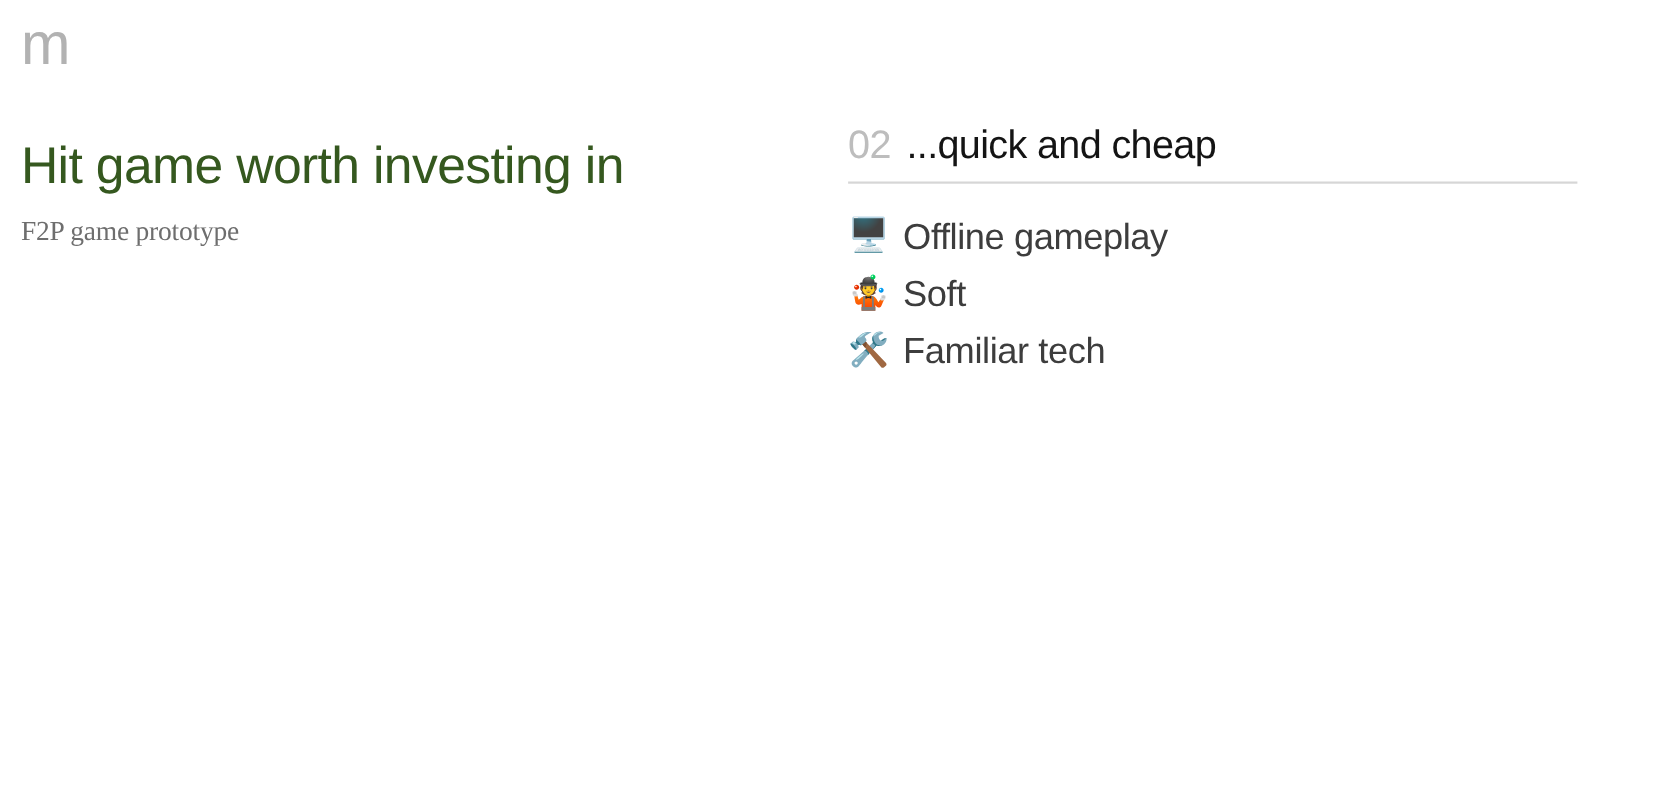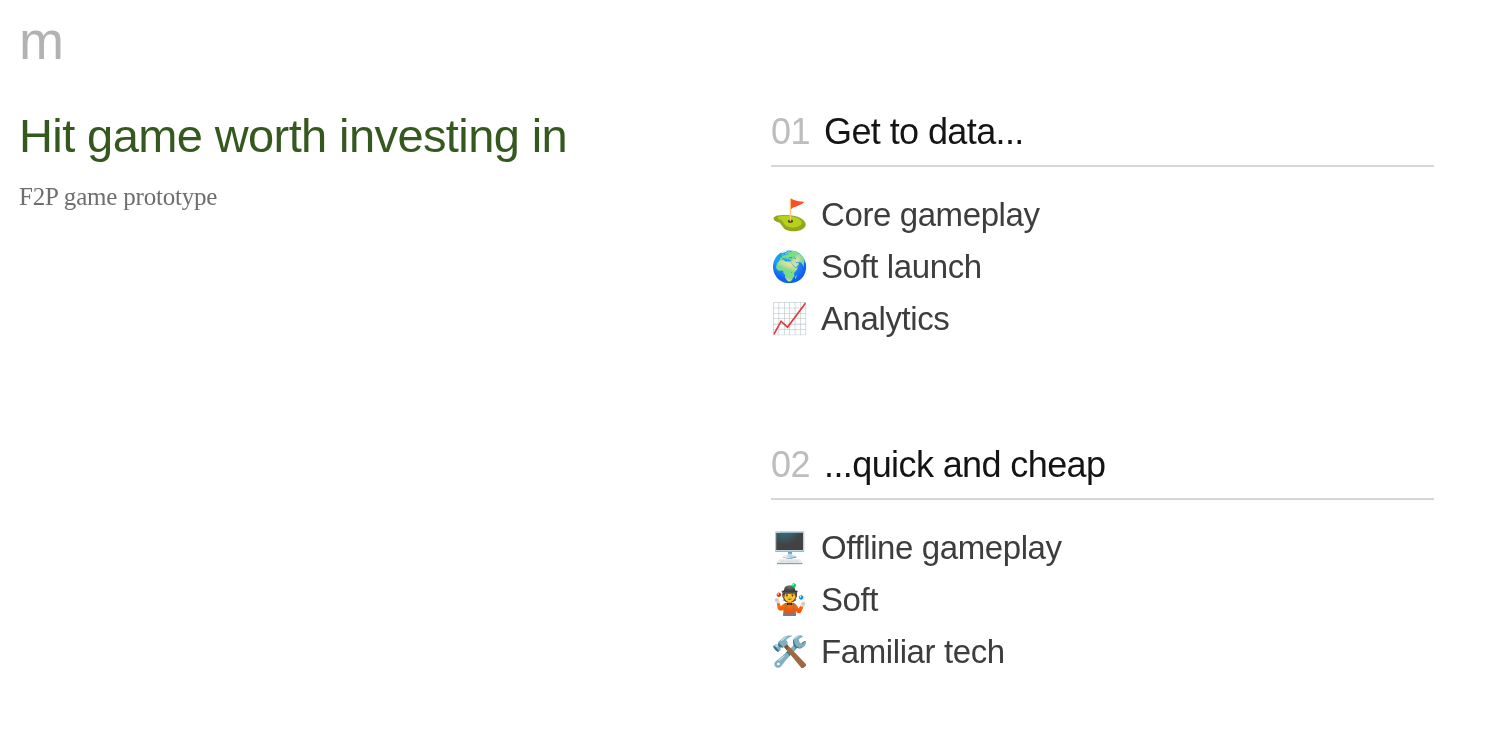--- a/index.html
+++ b/index.html
@@ -35,21 +35,21 @@
     font-weight: 400;
     color: #b2b2b2;
     letter-spacing: -0.5px;
     user-select: none;
   }
 
   
   .left-col {
     position: absolute;
     left: 19px;
-    top: 106px;
+    top: 120px;
     width: 700px;
   }
   .headline {
     font-family: "Liberation Sans", sans-serif;
     font-size: 47px;
     line-height: 60px;
     font-weight: 400;
     color: #35581f;
     letter-spacing: -0.6px;
     margin: 0;
@@ -142,40 +142,20 @@
 
   <div class="brand">m</div>
 
   <div class="left-col">
     <h1 class="headline">Hit game worth investing in</h1>
     <p class="subhead">F2P game prototype</p>
   </div>
 
   <div class="right-col">
 
-    <section class="section">
-      <div class="section-head">
-        <span class="section-num">01</span>
-        <span class="section-title">Get to data...</span>
-      </div>
-      <ul class="bullet-list">
-        <li class="bullet-item">
-          <span class="bullet-emoji">⛳</span>
-          <span class="bullet-label">Core gameplay</span>
-        </li>
-        <li class="bullet-item">
-          <span class="bullet-emoji">🌍</span>
-          <span class="bullet-label">Soft launch</span>
-        </li>
-        <li class="bullet-item">
-          <span class="bullet-emoji">📈</span>
-          <span class="bullet-label">Analytics</span>
-        </li>
-      </ul>
-    </section>
 
     <section class="section">
       <div class="section-head">
         <span class="section-num">02</span>
         <span class="section-title">...quick and cheap</span>
       </div>
       <ul class="bullet-list">
         <li class="bullet-item">
           <span class="bullet-emoji">🖥️</span>
           <span class="bullet-label">Offline gameplay</span>

